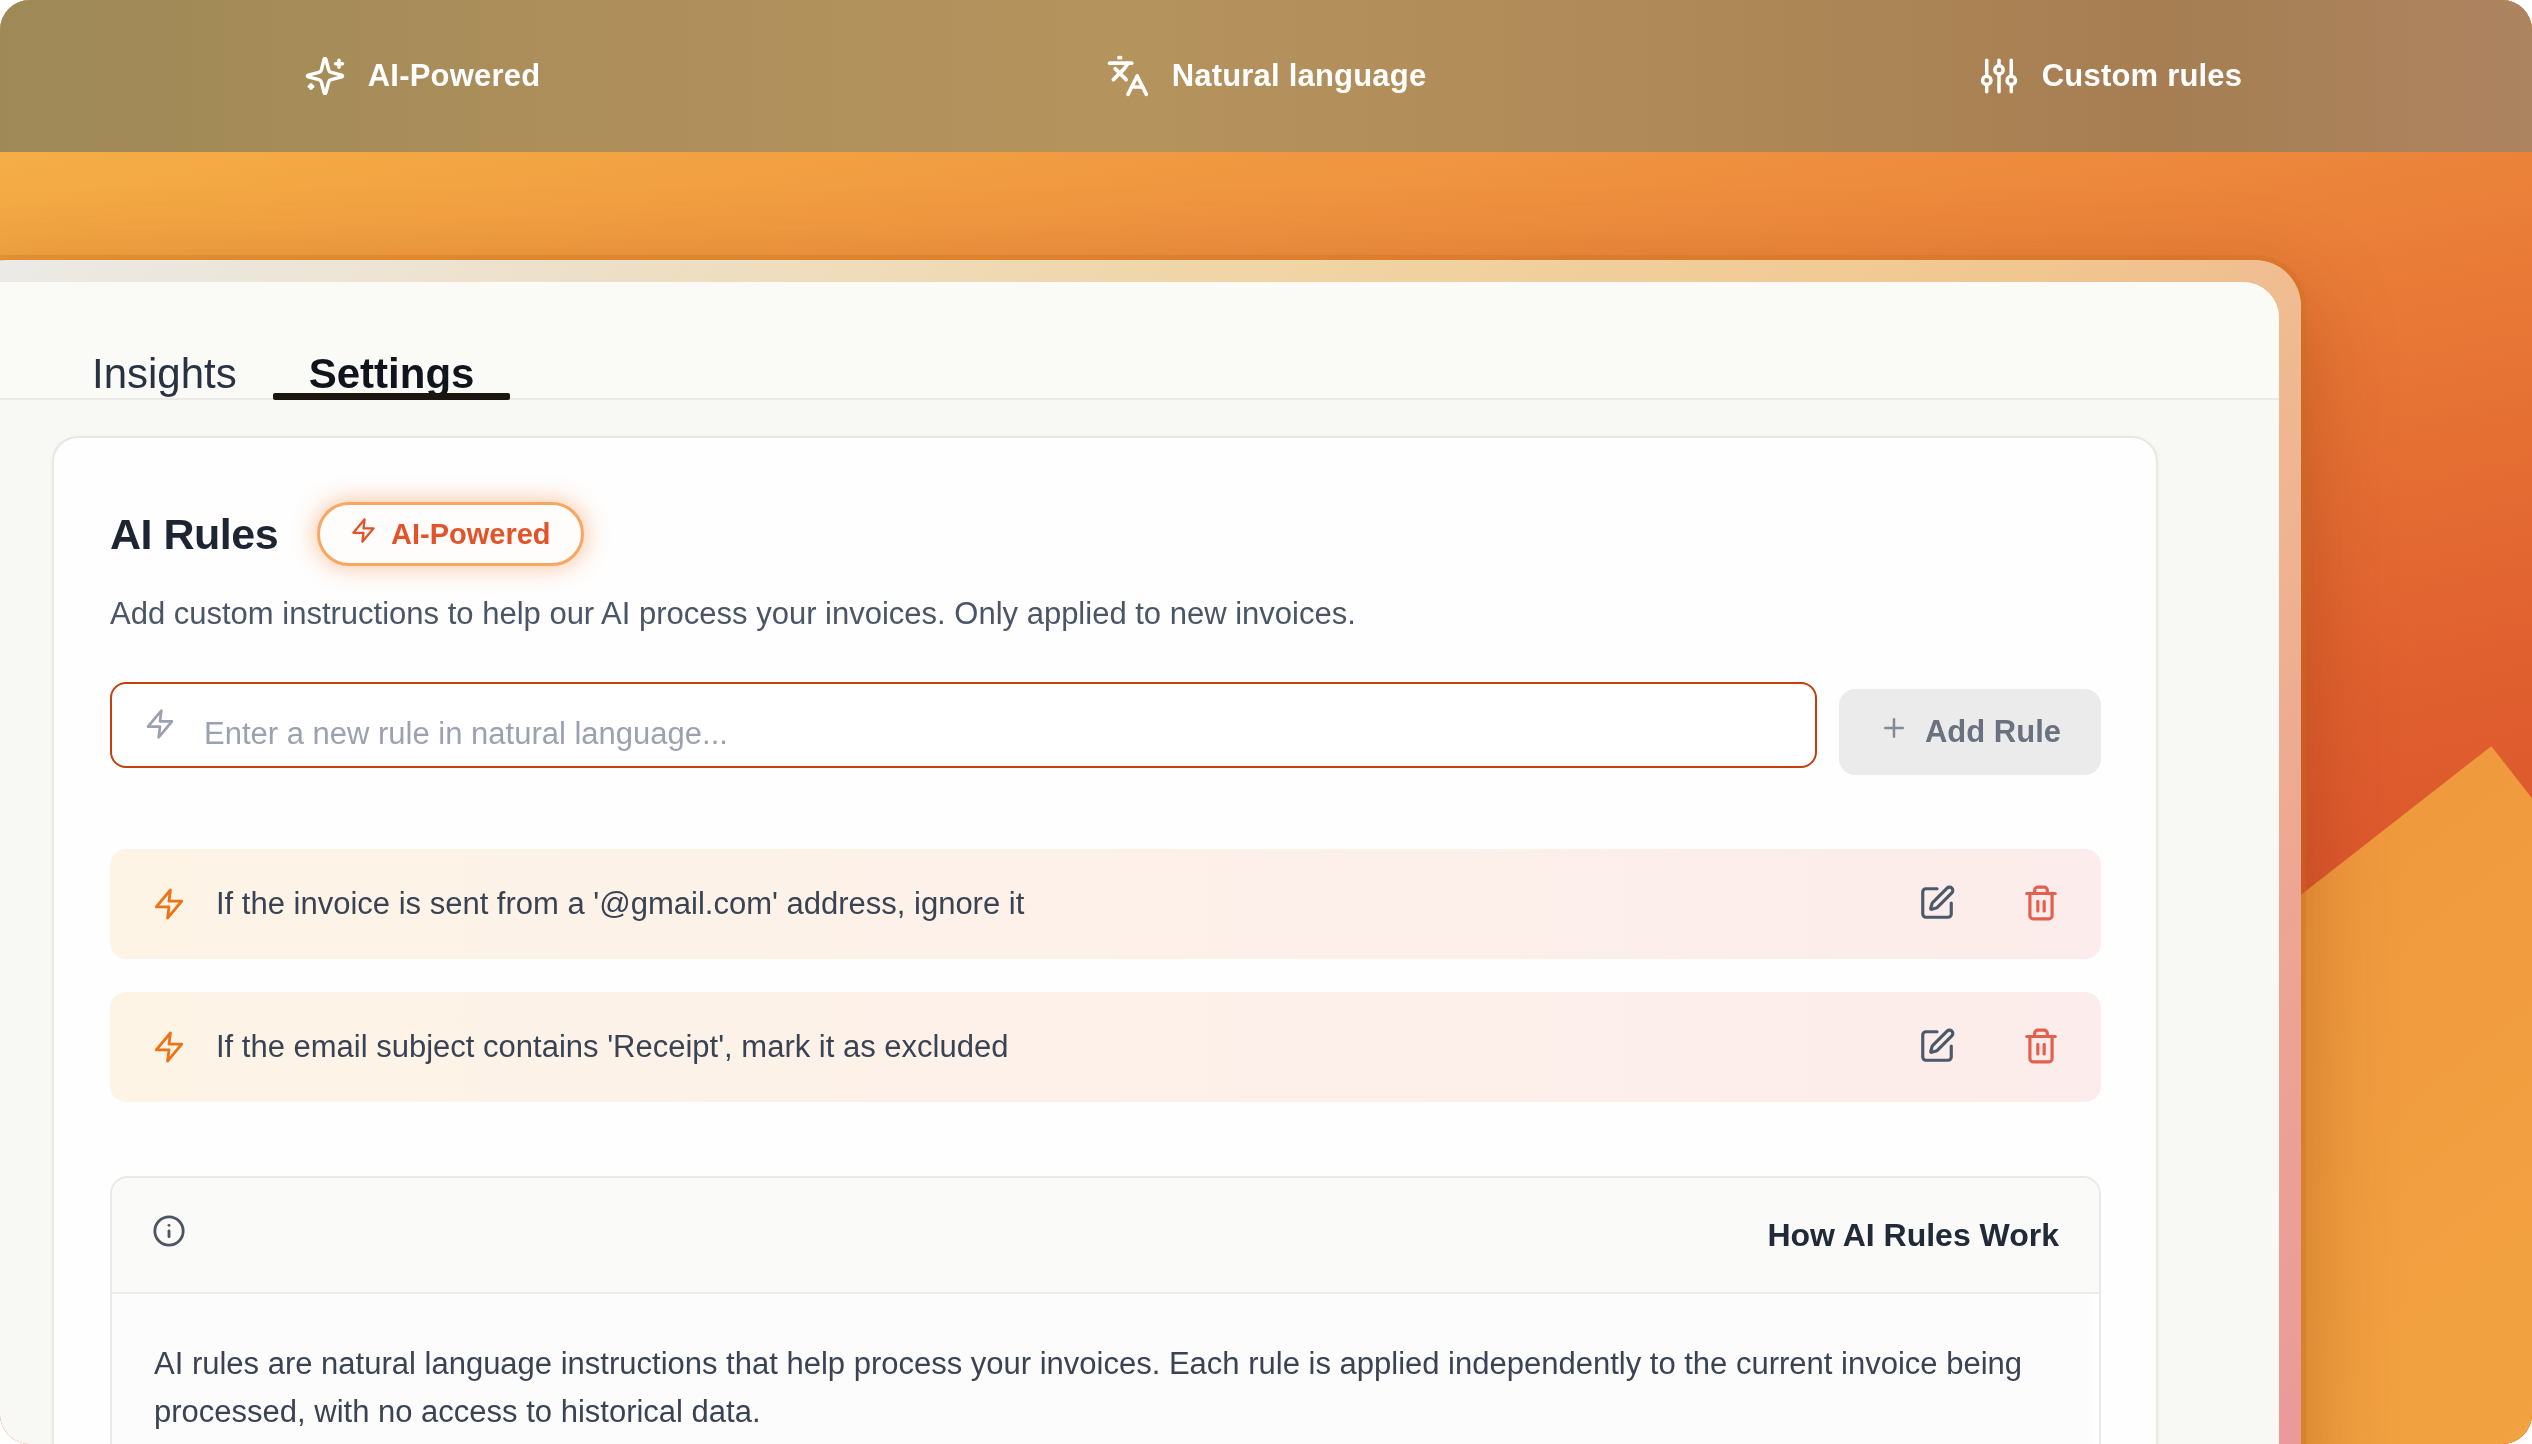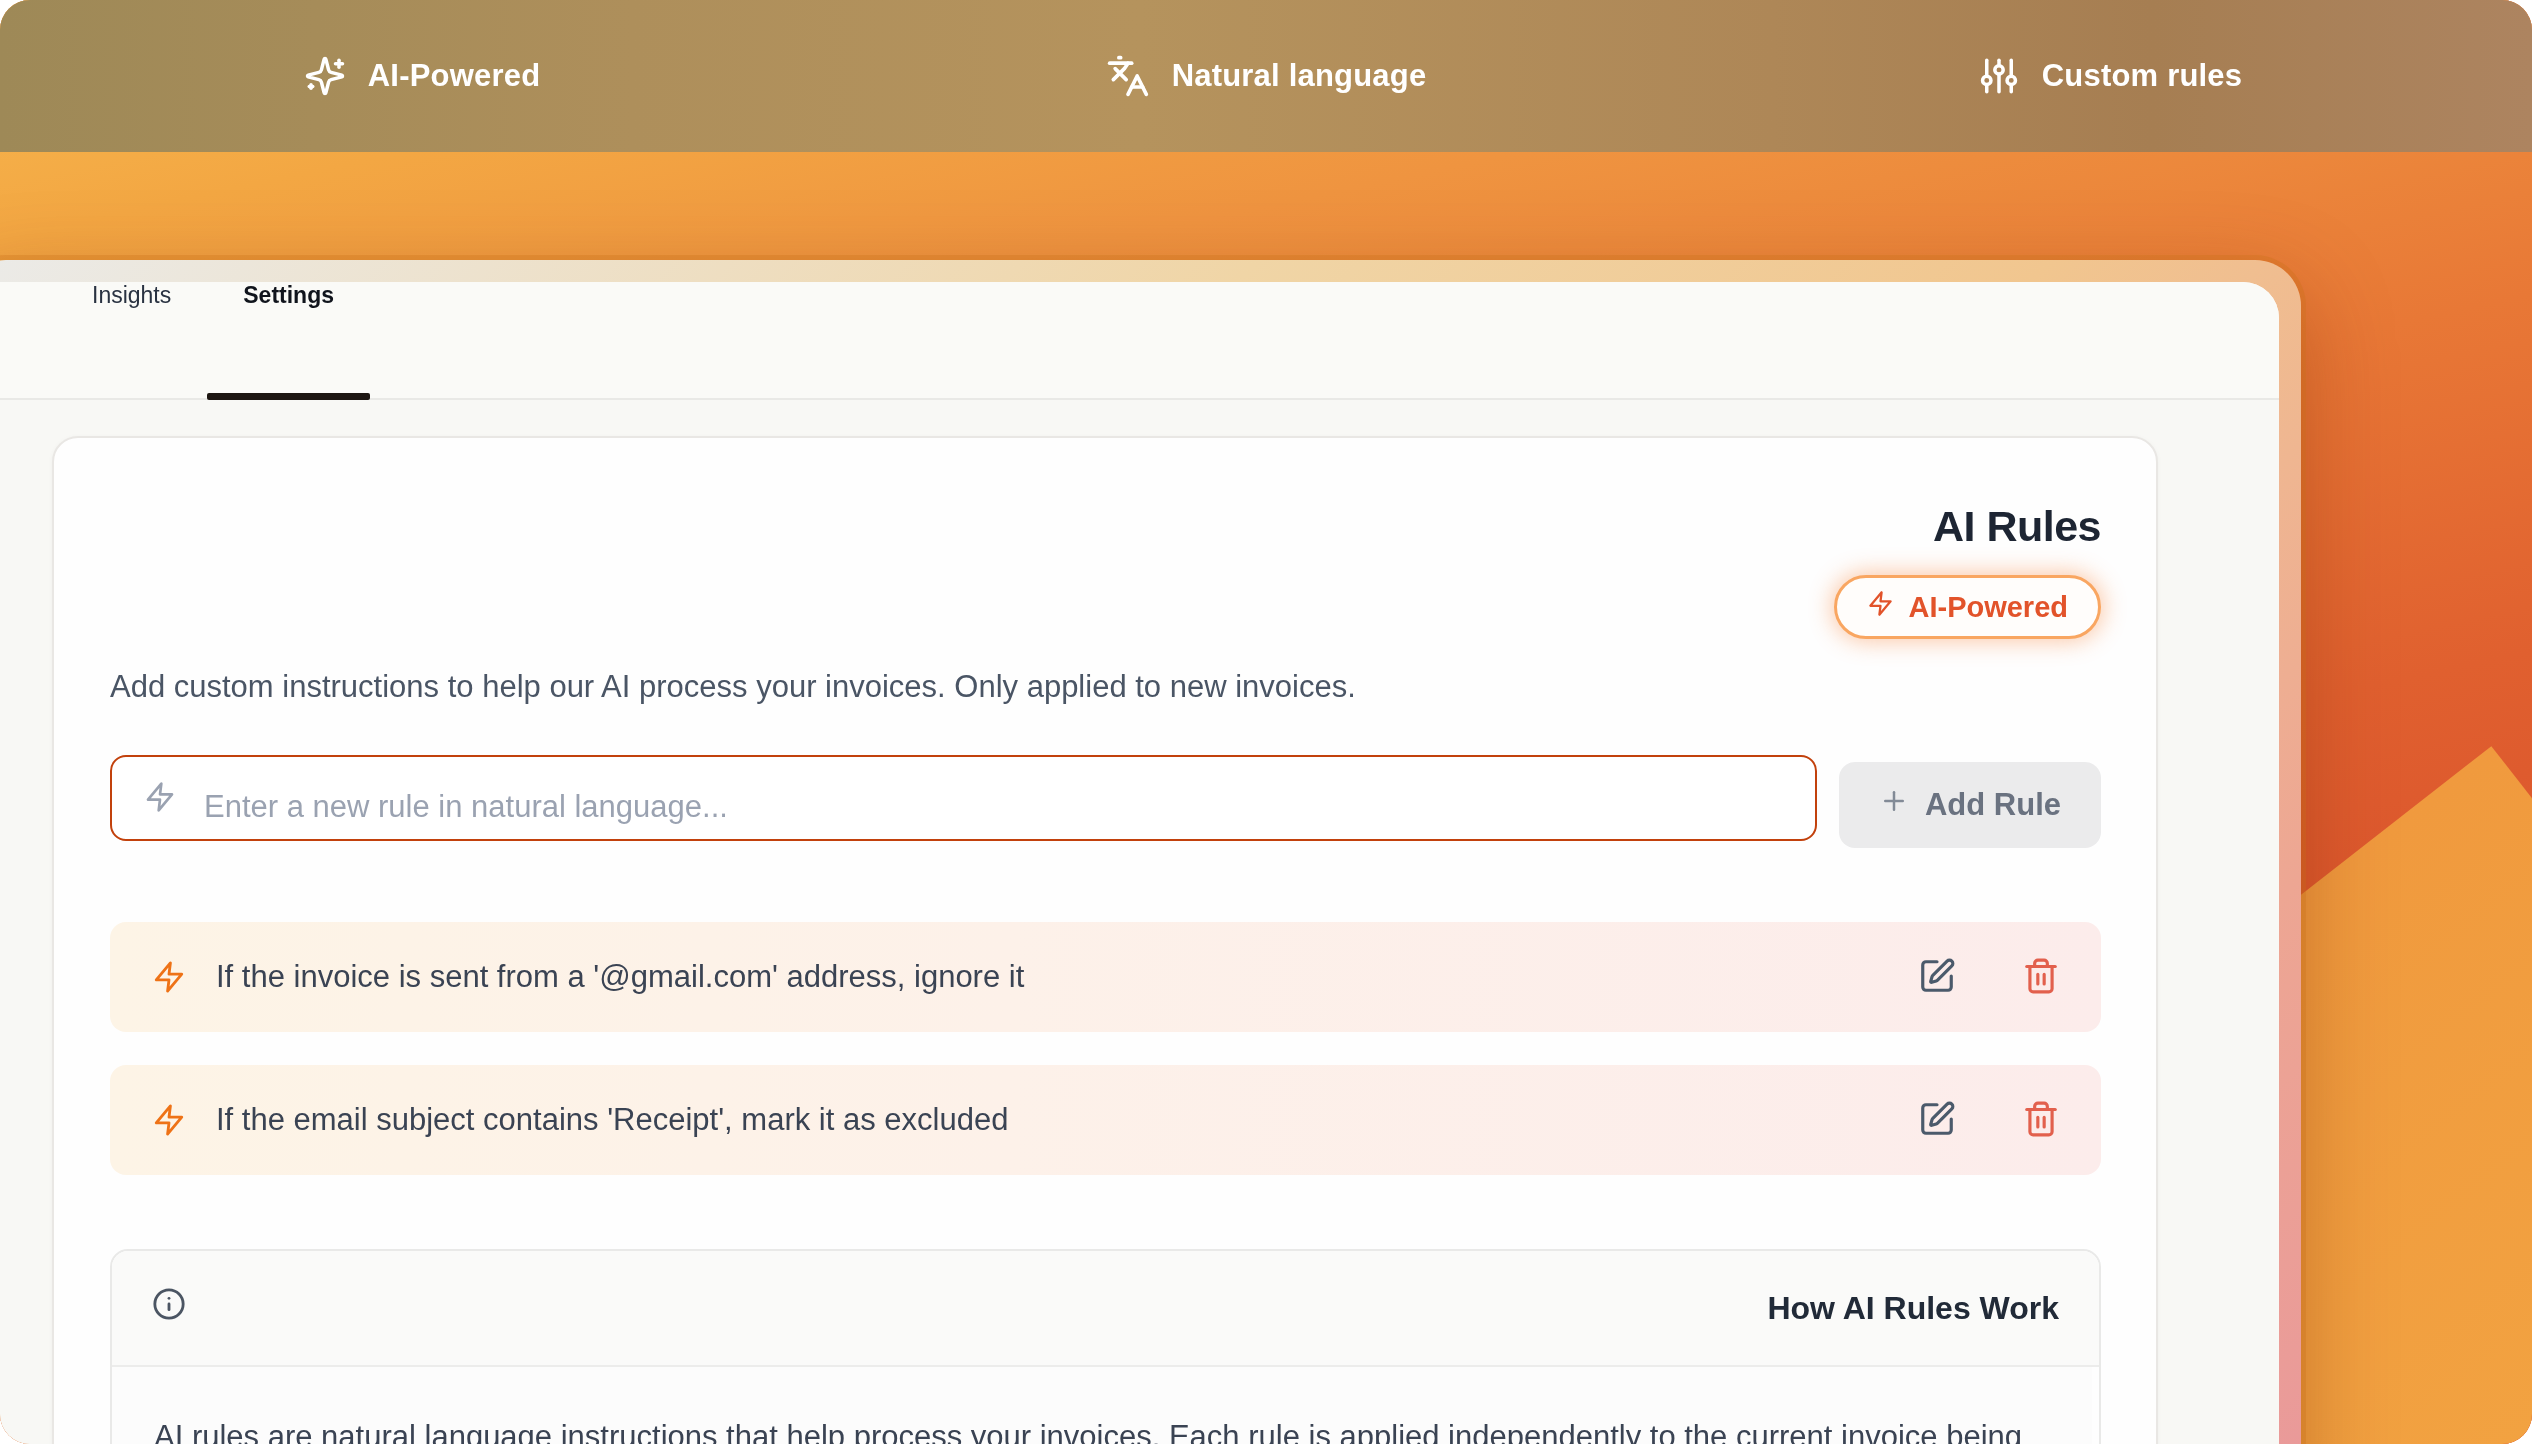--- a/index.html
+++ b/index.html
@@ -22,30 +22,30 @@
   
   .window{position:absolute;left:-40px;top:260px;width:2341px;height:1266px;z-index:4;
     border-radius:46px;padding:22px 22px 0 40px;box-sizing:border-box;
     background:linear-gradient(135deg,#ebebe9 0%,#f0d5a6 36%,#f1c68f 58%,#eda693 82%,#e9989a 100%);
     box-shadow:0 0 0 5px rgba(201,112,24,.30),0 30px 90px rgba(120,40,0,.35);}
   .window-content{width:100%;height:100%;background:#f8f8f5;border-radius:0 36px 0 0;overflow:hidden;}
 
   
   .tabbar{height:118px;display:flex;align-items:stretch;padding-left:56px;
     border-bottom:2px solid #e9e9e6;background:#fafaf7;box-sizing:border-box;}
-  .tab{display:flex;align-items:flex-start;padding:0 36px;font-size:23px;color:#293241;position:relative;cursor:pointer;}
+  .tab{display:flex;align-items:flex-end;padding:0 36px;font-size:42px;color:#293241;position:relative;cursor:pointer;}
   .tab.active{font-weight:700;color:#10141c;}
   .tab.active::after{content:"";position:absolute;left:0;right:0;bottom:-2px;height:7px;background:#1c1611;border-radius:2px;}
 
   
   .main{padding:36px 0 0 52px;}
   .card{width:2106px;min-height:1300px;background:#fefefe;border:2px solid #e9e7e4;border-radius:26px;
     padding:64px 55px 80px 56px;box-sizing:border-box;box-shadow:0 1px 5px rgba(0,0,0,.04);}
 
-  .card-header{display:flex;align-items:flex-end;gap:24px;flex-direction:column;}
+  .card-header{display:flex;align-items:center;gap:39px;}
   .card-title{font-size:43px;font-weight:700;color:#1d2533;letter-spacing:-.5px;}
   .badge{display:inline-flex;align-items:center;gap:14px;height:64px;padding:0 30px;box-sizing:border-box;
     border:3px solid #f9a661;border-radius:999px;background:#fffdfb;color:#e2532a;font-size:29px;font-weight:700;
     box-shadow:0 0 22px 3px rgba(249,140,70,.45);}
 
   .desc{margin-top:30px;font-size:31px;color:#4a5565;}
 
   
   .input-row{margin-top:50px;display:flex;gap:22px;}
   .rule-input-wrap{position:relative;flex:1;height:86px;}

